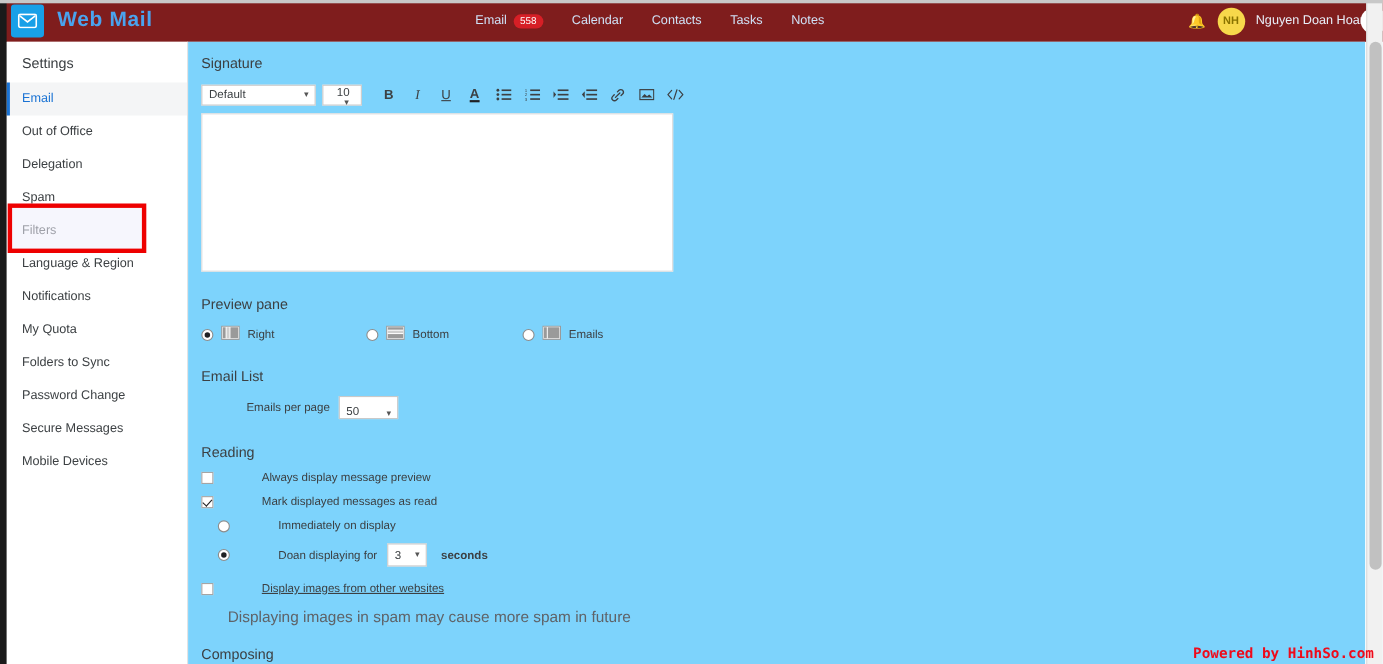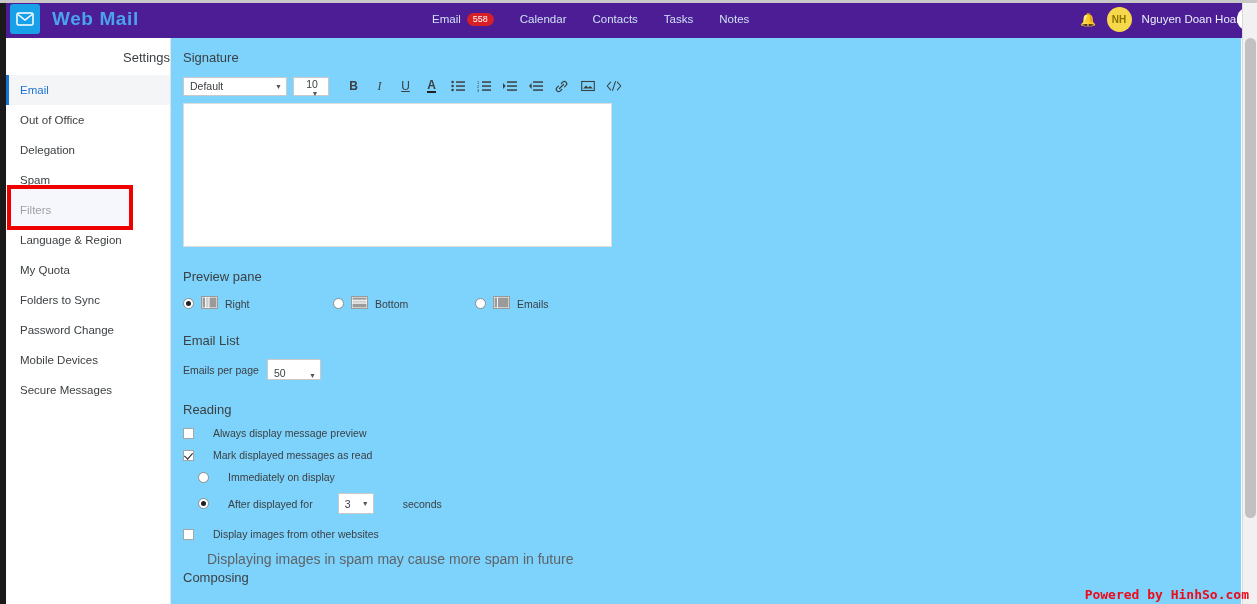--- a/index.html
+++ b/index.html
@@ -14,21 +14,21 @@
     font-family: "Liberation Sans", sans-serif;
     position: relative;
     color: #3c4043;
   }
 
   
   .topbar {
     position: absolute;
     left: 0; top: 0;
     width: 1257px; height: 38px;
-    background: #4c1d95;
+    background: #7f1d1d;
     display: flex;
     align-items: center;
   }
   .edge-dark {
     position: absolute;
     left: 0; top: 0;
     width: 6px; height: 604px;
     background: #1a1a1a;
     z-index: 30;
   }
@@ -124,21 +124,20 @@
     justify-content: center;
   }
 
   
   .sidebar {
     position: absolute;
     left: 6px; top: 38px;
     width: 164px; height: 566px;
     background: #ffffff;
     border-right: 1px solid #e3e3e3;
-    text-align: right;
   }
   .settings-title {
     font-size: 13px;
     color: #3c4043;
     padding: 12px 0 10px 14px;
   }
   .side-item {
     position: relative;
     height: 30px;
     display: flex;
@@ -263,28 +262,28 @@
   }
   .pane-ico { flex: none; }
 
   
   .inline-row {
     display: flex;
     align-items: center;
     gap: 8px;
     margin-top: 11px;
   }
-  .small-label { font-size: 10.5px; color: #3c4043; }
+  .small-label { font-size: 10.5px; color: #3c4043; margin-left: 41px; }
   .sel-epp { width: 54px; height: 21px; align-items: flex-end; }
 
   
   .check-row {
     display: flex;
     align-items: center;
-    gap: 19px;
+    gap: 3px;
     margin-top: 10px;
     cursor: pointer;
   }
   .cbox {
     width: 11px; height: 11px;
     border: 1px solid #a5a5a5;
     background: #ffffff;
     box-sizing: border-box;
     position: relative;
     flex: none;
@@ -392,33 +391,36 @@
   <div class="side-item">
     <span>Spam</span>
   </div>
   <div class="side-item">
     <span>Filters</span>
   </div>
   <div class="side-item">
     <span>Language &amp; Region</span>
   </div>
   <div class="side-item">
+    <span>Notifications</span>
+  </div>
+  <div class="side-item">
     <span>My Quota</span>
   </div>
   <div class="side-item">
     <span>Folders to Sync</span>
   </div>
   <div class="side-item">
     <span>Password Change</span>
   </div>
   <div class="side-item">
+    <span>Secure Messages</span>
+  </div>
+  <div class="side-item">
     <span>Mobile Devices</span>
-  </div>
-  <div class="side-item">
-    <span>Secure Messages</span>
   </div>
 
   <div class="annot-box"></div>
 </div>
 
 <div class="main">
   <div style="padding:12px 0 0 12px;">
 
     <div class="section-title">Signature</div>
 
@@ -568,37 +570,37 @@
         <span class="small-label">Mark displayed messages as read</span>
       </div>
 
       <div class="check-row indent-1">
         <span class="radio"></span>
         <span class="small-label">Immediately on display</span>
       </div>
 
       <div class="check-row indent-1">
         <span class="radio on"></span>
-        <span class="small-label">After displayed for</span>
+        <span class="small-label">Doan displaying for</span>
         <div class="sel sel-secs">
           <span>3</span>
           <span class="caret">▼</span>
         </div>
-        <span class="small-label" style="margin-left:10px;">seconds</span>
-      </div>
-
-      <div class="check-row" style="margin-top:14px;">
+        <span class="small-label" style="margin-left:10px;font-weight:bold;">seconds</span>
+      </div>
+
+      <div class="check-row" style="margin-top:14px;text-decoration:underline;">
         <span class="cbox"></span>
         <span class="small-label">Display images from other websites</span>
       </div>
 
       <div class="note">Displaying images in spam may cause more spam in future</div>
     </div>
 
-    <div class="block" style="margin-top:3px;">
+    <div class="block" style="margin-top:19px;">
       <div class="section-title">Composing</div>
 
     </div>
 
   </div>
 </div>
 
 <div class="scrollbar">
   <div class="scroll-thumb"></div>
 </div>

